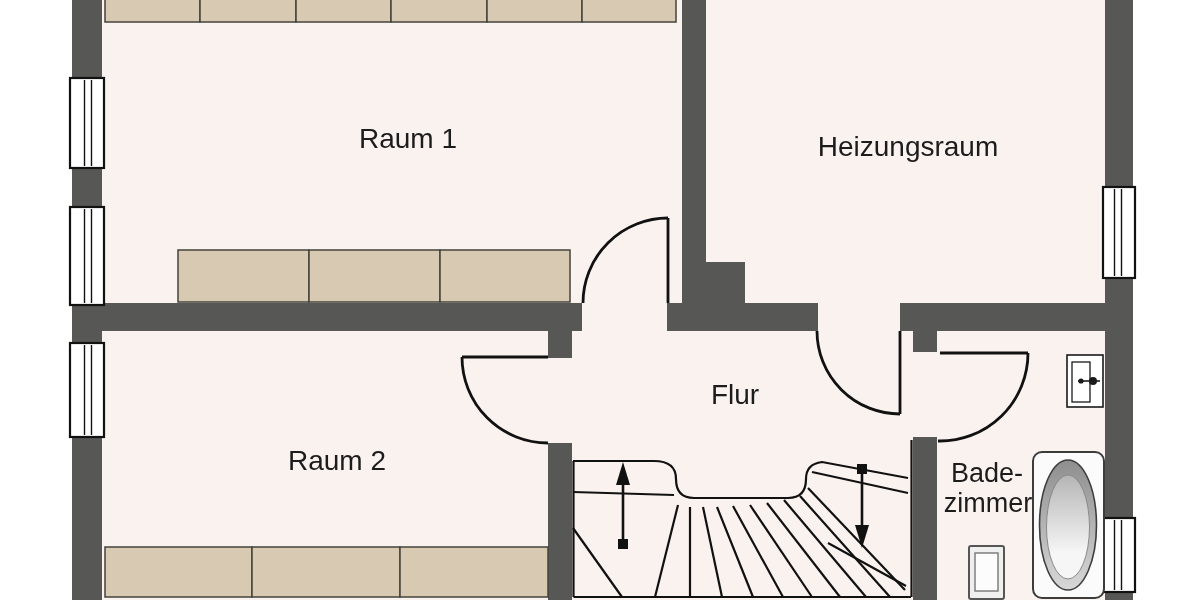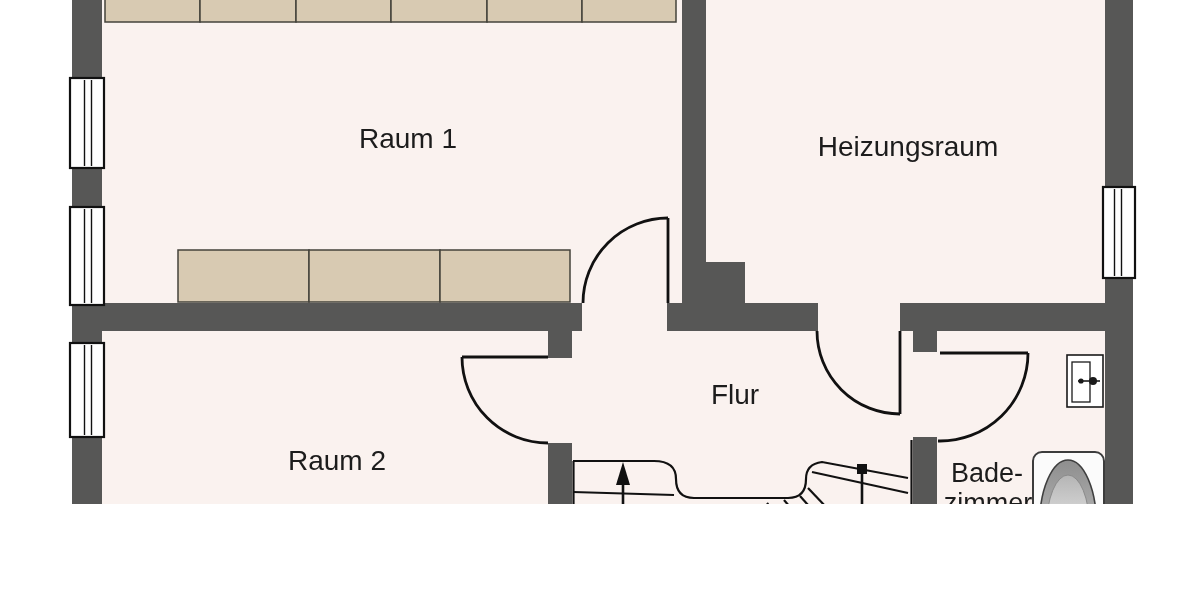--- a/index.html
+++ b/index.html
@@ -1,16 +1,16 @@
 <!DOCTYPE html>
 <html style="--c-background: #ffffff; --c-floor: #faf2ef; --c-wall: #575756; --c-furniture: #d8cab2; --c-furniture_border: #44433b; --c-line: #111111; --c-text: #1c1c1c;"><head>
 <meta charset="utf-8">
 <style>
   html,body{margin:0;padding:0;background:var(--c-background,#fff);}
-  .stage{position:relative;width:1200px;height:504px;background:var(--c-background,#fff);overflow:hidden;}
+  .stage{position:relative;width:1200px;height:600px;background:var(--c-background,#fff);overflow:hidden;}
   svg{display:block;}
   .floor{fill:var(--c-floor,#faf2ef);}
   .wall{fill:var(--c-wall,#575756);}
   .win{fill:#ffffff;stroke:var(--c-line,#111);stroke-width:2.2;}
   .winline{stroke:var(--c-line,#111);stroke-width:1.4;}
   .furn{fill:var(--c-furniture,#d8cab2);stroke:var(--c-furniture_border,#44433b);stroke-width:1.5;}
   .door{stroke:var(--c-line,#111);stroke-width:2.8;fill:none;}
   .stair{stroke:var(--c-line,#111);stroke-width:2.2;fill:none;}
   .arrowline{stroke:var(--c-line,#111);stroke-width:2.6;fill:none;}
   .arrowfill{fill:var(--c-line,#111);stroke:none;}

